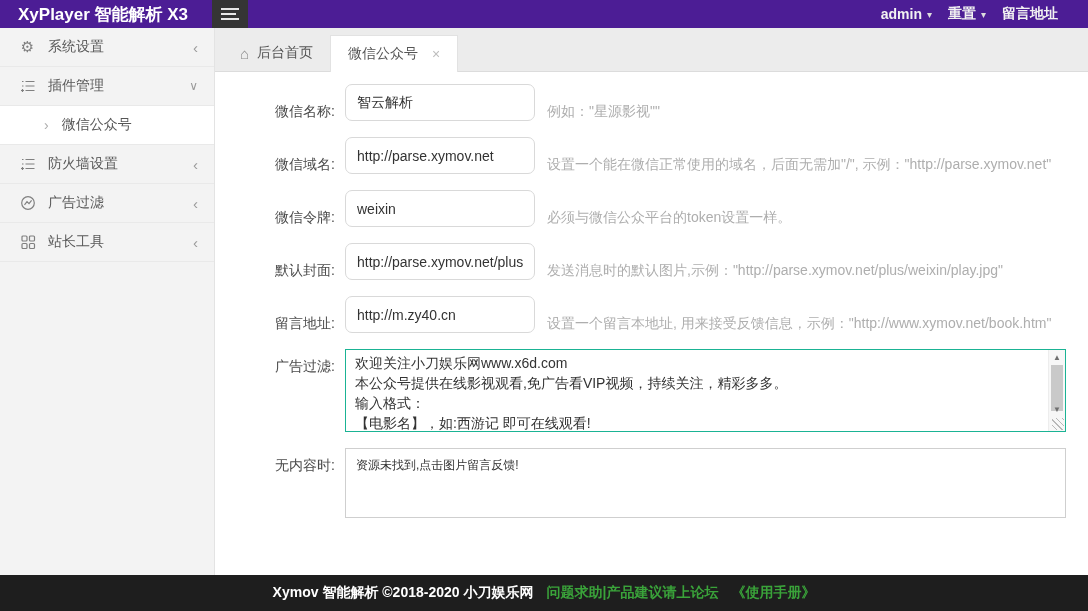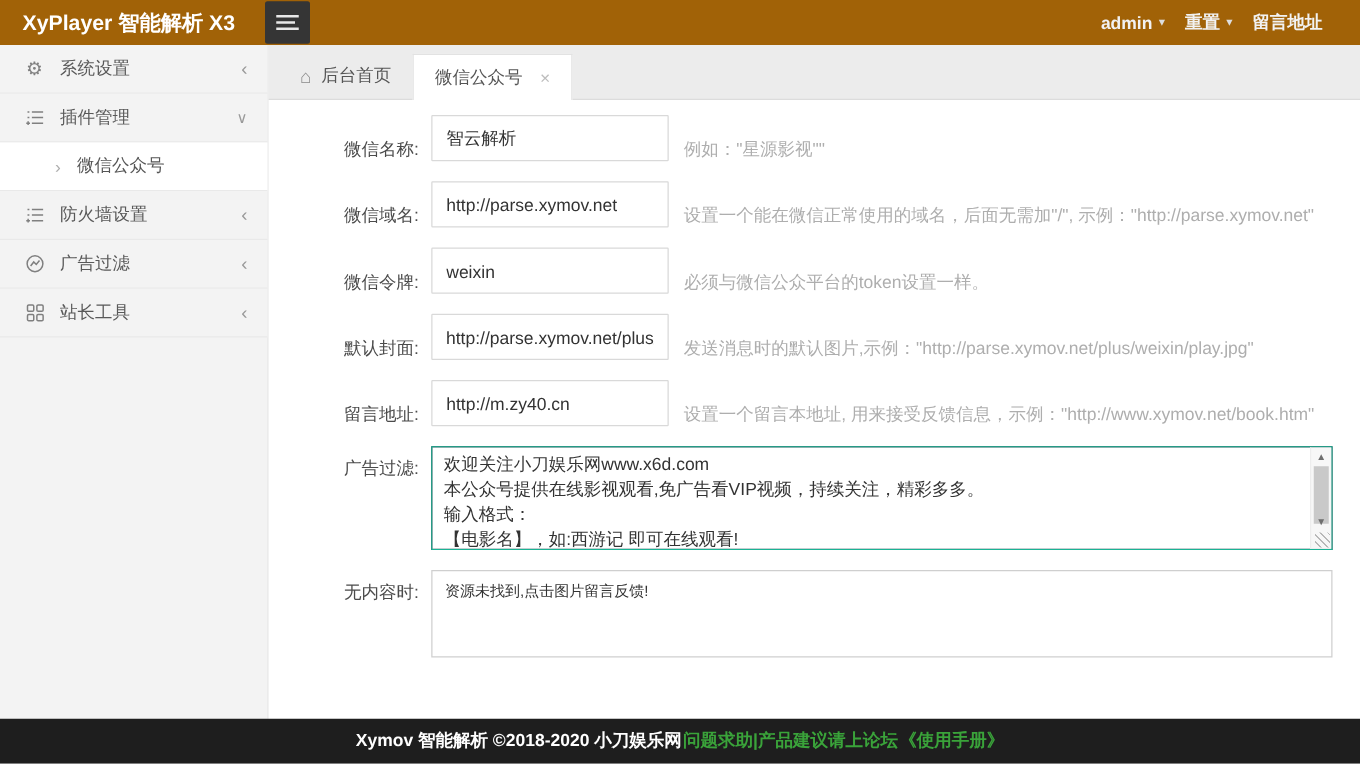--- a/index.html
+++ b/index.html
@@ -1,21 +1,21 @@
 <!DOCTYPE html>
 <html><head>
 <meta charset="utf-8">
 <style>
   *{margin:0;padding:0;box-sizing:border-box}
   html,body{width:1088px;height:611px;overflow:hidden;background:#fff;
     font-family:"Liberation Sans","DejaVu Sans",sans-serif}
   .app{position:relative;width:1088px;height:611px;overflow:hidden}
 
   
-  .topbar{height:36px;background:#a16207;display:flex;align-items:center;color:#fff}
+  .topbar{height:28px;background:#4c1d95;display:flex;align-items:center;color:#fff}
   .brand{font-size:17px;font-weight:bold;padding-left:18px;width:196px;white-space:nowrap}
   .burger{margin-left:16px;width:36px;height:34px;background:#353535;border:none;border-radius:2px;
     display:flex;align-items:center;justify-content:center;cursor:pointer}
   .bline{display:flex;flex-direction:column;gap:3px}
   .bline i{display:block;width:18px;height:2px;background:#e8e8e8}
   .bline i:nth-child(2){width:15px}
   .top-right{margin-left:auto;display:flex;align-items:center;gap:16px;padding-right:30px;
     font-size:14px;color:#f2f2f2;font-weight:bold}
   .top-link{display:flex;align-items:center;gap:5px;cursor:pointer;white-space:nowrap}
   .caret{font-size:10px;color:#ddd}
@@ -41,41 +41,41 @@
   .tab.active{background:#fff;margin-bottom:-1px;height:37px;border:1px solid #e2e2e2;border-bottom:none}
   .home-glyph{font-size:15px;color:#8a8a8a;line-height:1}
   .tab-close{color:#bdbdbd;font-size:14px;margin-left:6px;cursor:pointer}
 
   
   .content{flex:1;padding:12px 0 0 28px;overflow:hidden;background:#fff}
   .frow{display:flex;align-items:flex-end;margin-bottom:16px}
   .frow.align-top{align-items:flex-start}
   .flabel{width:92px;min-width:92px;text-align:right;margin-right:10px;font-size:14px;color:#4b4b4b}
   .frow.align-top .flabel{margin-top:9px}
-  .finput{width:190px;height:37px;border:1px solid #d9d9d9;border-radius:1px;padding:0 11px;
+  .finput{width:190px;height:37px;border:1px solid #d9d9d9;border-radius:7px;padding:0 11px;
     font-size:14px;color:#333;font-family:inherit;background:#fff;outline:none}
   .fhint{margin-left:12px;font-size:14px;color:#aeaeae;white-space:nowrap}
 
   .ta-wrap{position:relative;width:721px;height:83px;border:1px solid #1ab394;background:#0f172a}
   .ta-wrap textarea{width:100%;height:100%;border:none;outline:none;resize:none;overflow:hidden;
     padding:3px 26px 3px 9px;font-size:14px;line-height:20px;color:#333;font-family:inherit;white-space:pre}
   .scrollcol{position:absolute;top:0;right:0;bottom:0;width:17px;background:#f7f7f7;border-left:1px solid #ededed}
   .sc-arrow{position:absolute;left:0;width:100%;text-align:center;font-size:8px;color:#6f6f6f;line-height:15px}
   .sc-up{top:0}
   .sc-down{bottom:14px}
   .sc-thumb{position:absolute;left:2px;right:2px;top:15px;height:46px;background:#c9c9c9}
   .grip{position:absolute;right:1px;bottom:1px;width:12px;height:12px;
     background:repeating-linear-gradient(45deg,transparent 0 3px,#b8b8b8 3px 4px)}
 
   .ta-plain{width:721px;height:70px;border:1px solid #cfcfcf;padding:6px 10px;font-size:12px;
     color:#333;font-family:inherit;resize:none;outline:none;line-height:20px}
 
   
   .footer{position:absolute;left:0;bottom:0;width:1088px;height:36px;background:#1e1e1e;color:#fff;
-    display:flex;align-items:center;justify-content:center;gap:1px;font-size:14px;font-weight:bold}
+    display:flex;align-items:center;justify-content:center;gap:13px;font-size:14px;font-weight:bold}
   .green{color:#3aa33a;text-decoration:none;cursor:pointer}
   svg.sic{display:block}
 </style>
 </head>
 <body>
 
 <div class="app">
 
   <header class="topbar">
     <div class="brand">XyPlayer 智能解析 X3</div>

